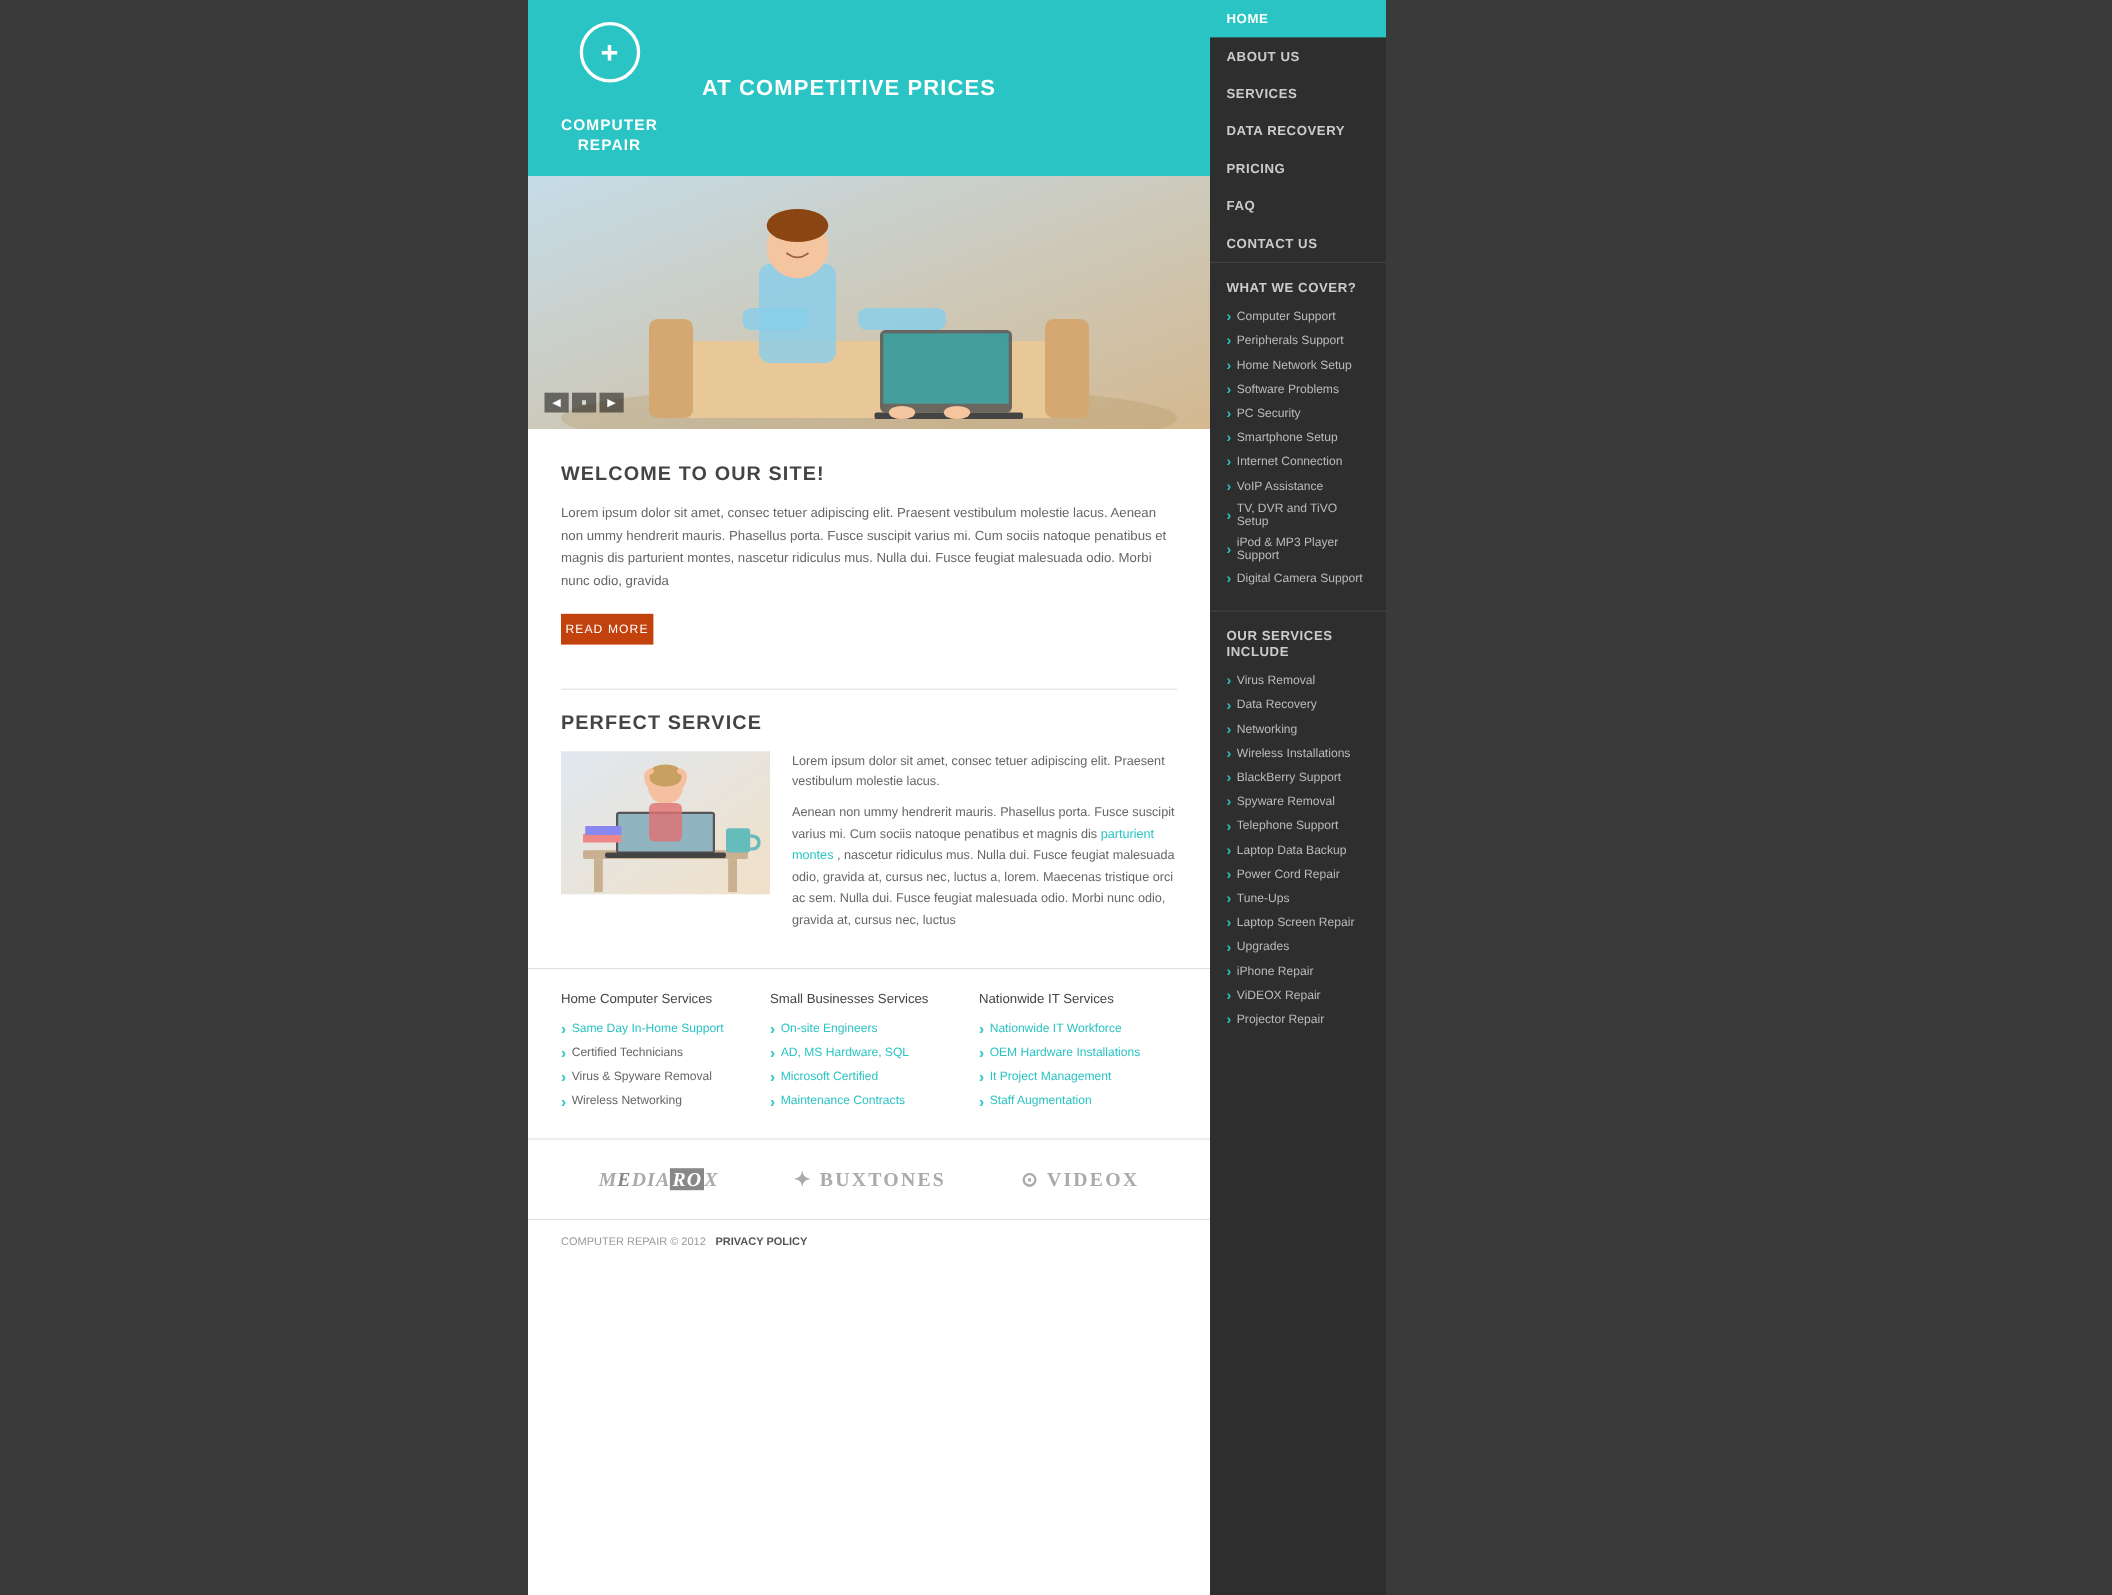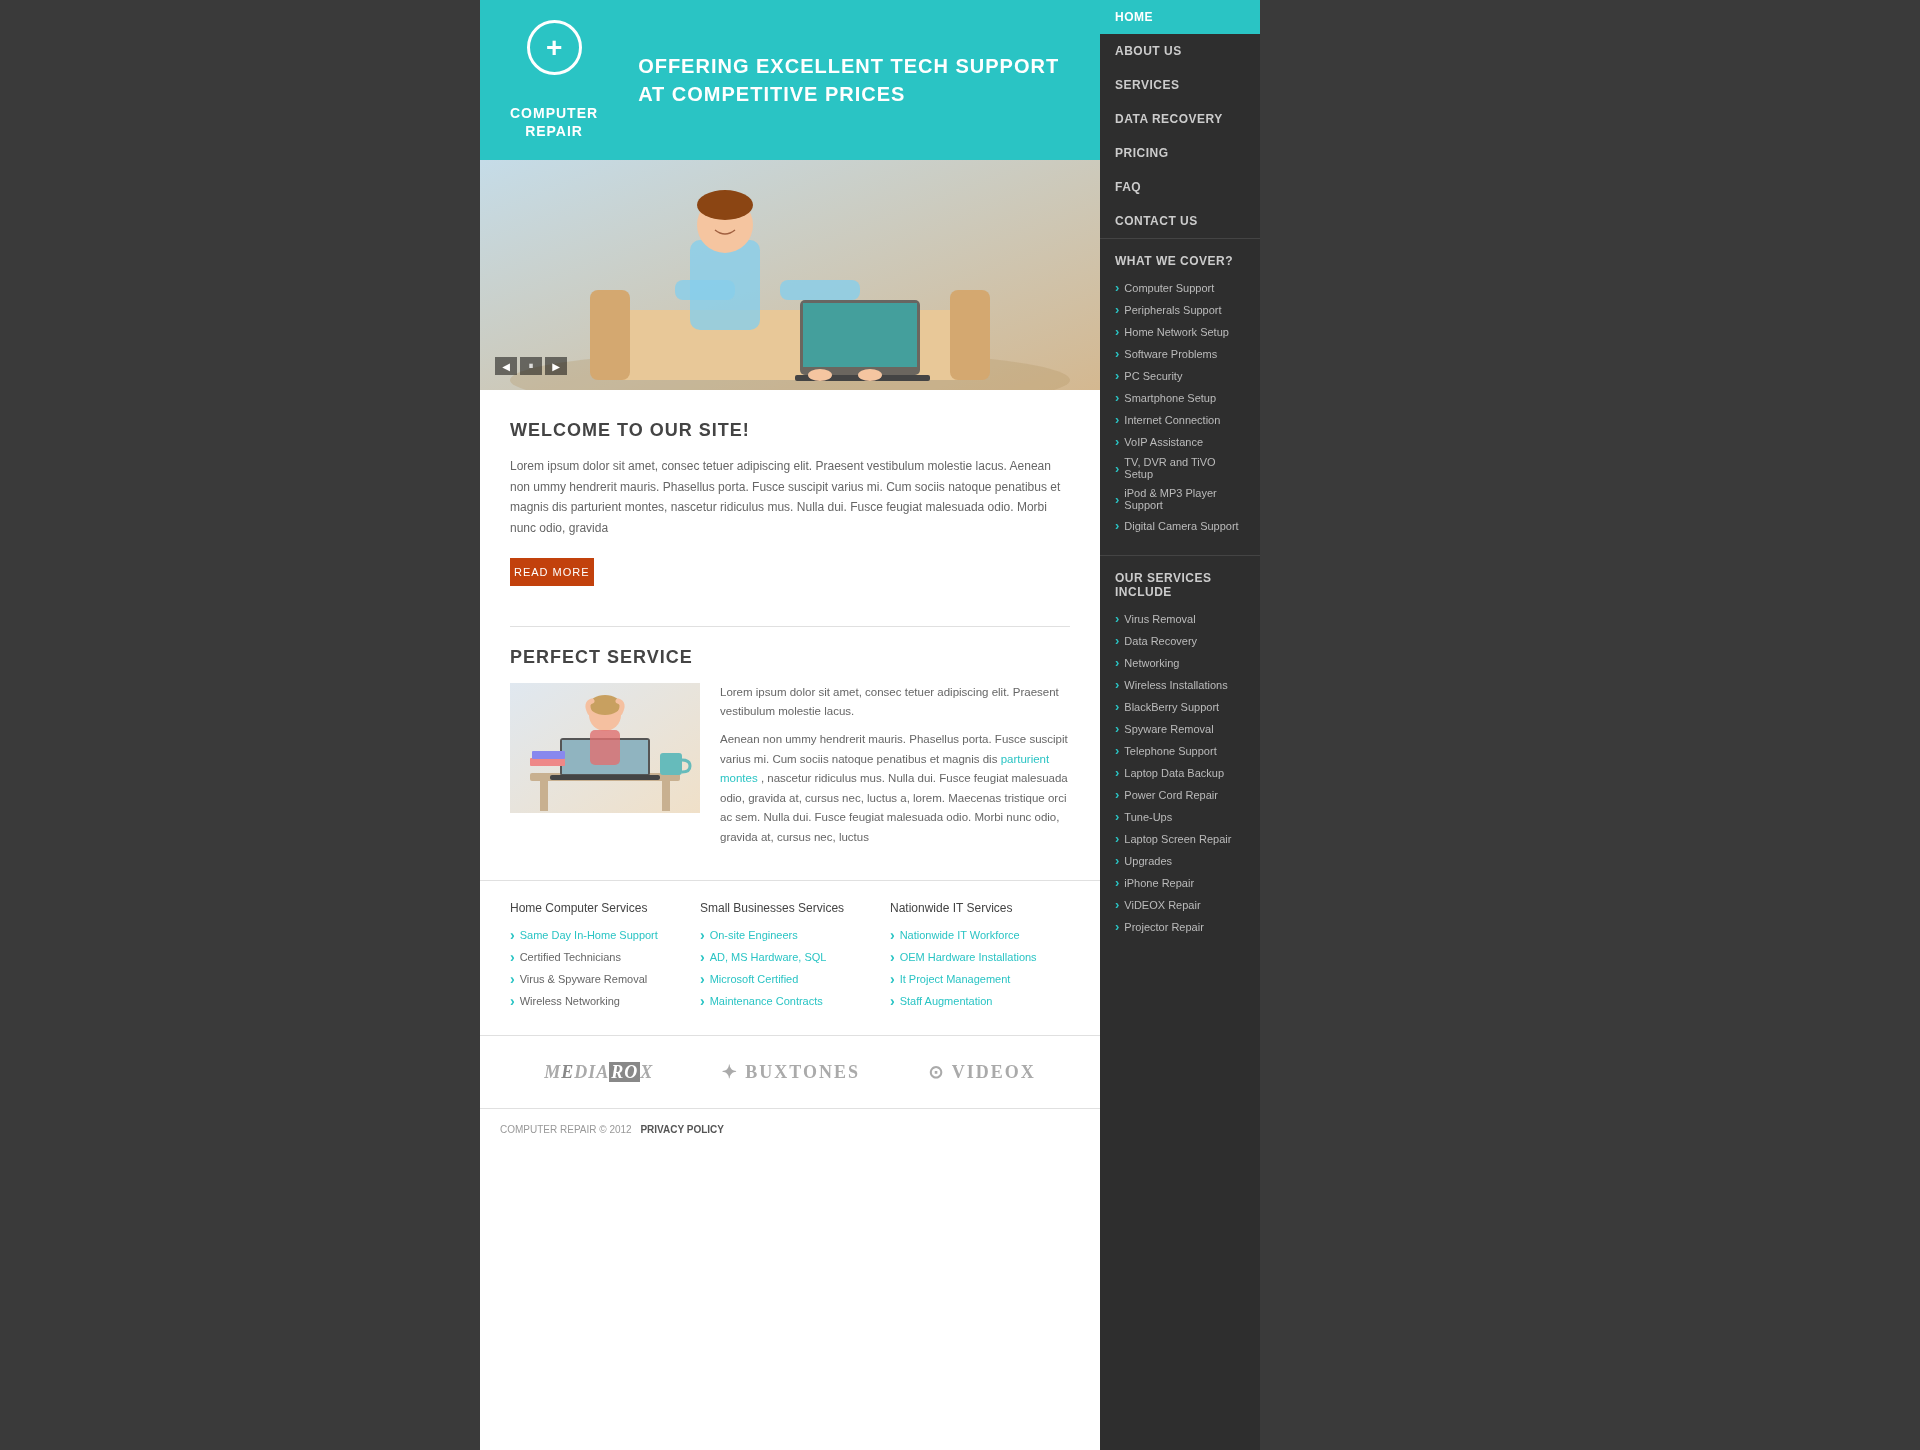--- a/index.html
+++ b/index.html
@@ -222,21 +222,21 @@
       font-weight: bold;
       color: #aaa;
       letter-spacing: 2px;
       text-transform: uppercase;
       font-family: Liberation Serif, serif;
     }
     
     .site-footer {
       background: #fff;
       border-top: 1px solid #e0e0e0;
-      padding: 15px 20px;
+      padding: 15px 30px;
       font-size: 10px;
       color: #999;
     }
     .site-footer a {
       color: #555;
       text-decoration: none;
       font-weight: bold;
     }
     
     .sidebar {
@@ -314,21 +314,20 @@
       <div class="header-logo">
         <div class="logo-circle">
           <span>+</span>
         </div>
         <div class="logo-text">
           <span>COMPUTER</span><br>
           <span>REPAIR</span>
         </div>
       </div>
       <div class="header-tagline">
-        <div>OFFERING EXCELLENT TECH SUPPORT</div>
         <div>AT COMPETITIVE PRICES</div>
       </div>
     </div>
 
     <div class="hero-image">
       <div class="hero-illustration">
         <svg class="hero-svg" viewBox="0 0 620 230" xmlns="http://www.w3.org/2000/svg">
 
           <defs>
             <linearGradient id="bgGrad" x1="0%" y1="0%" x2="100%" y2="100%">

